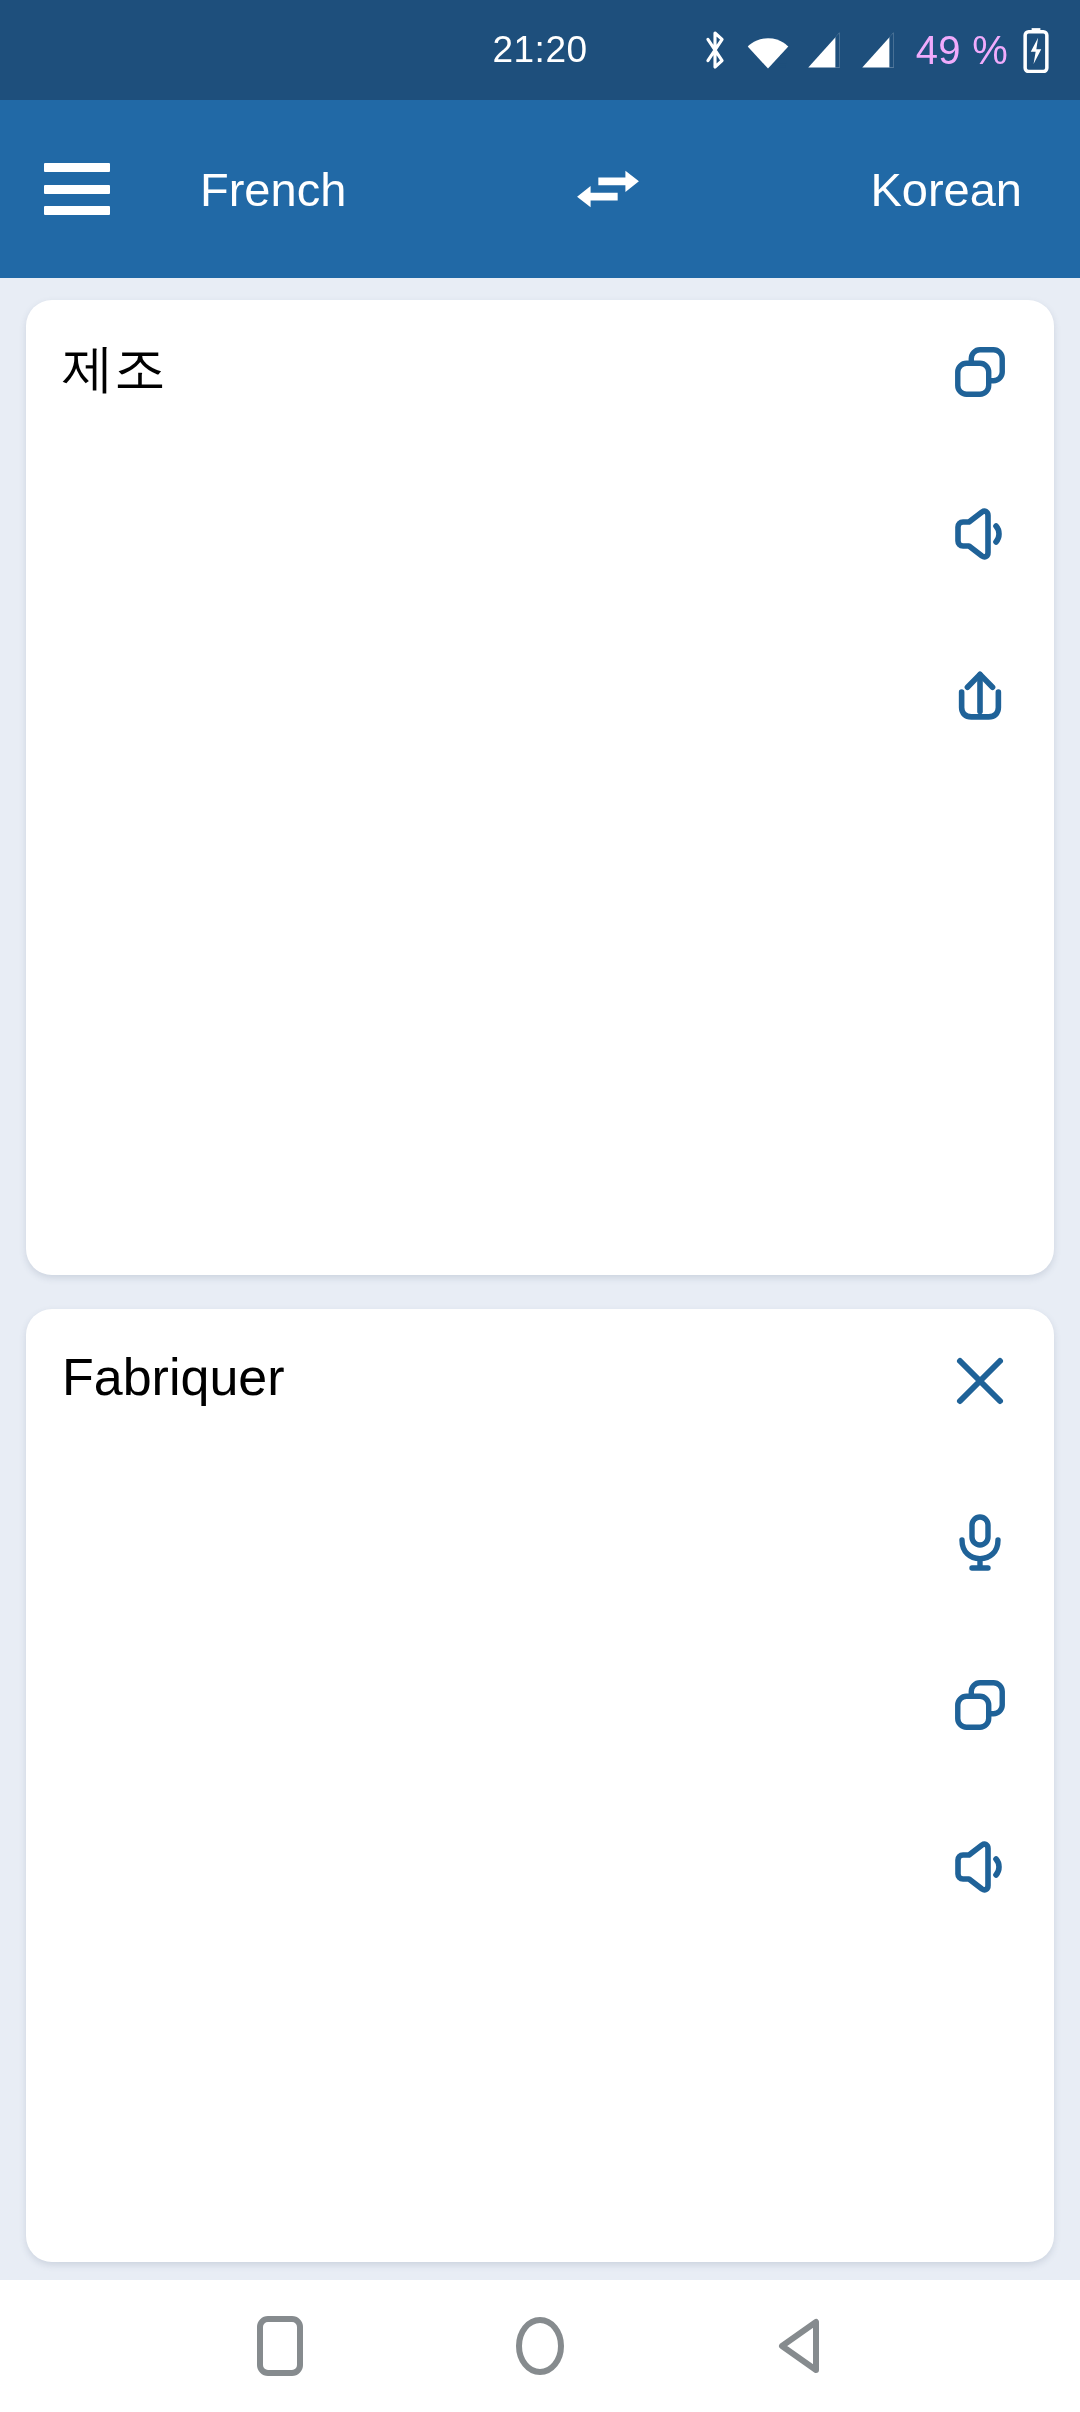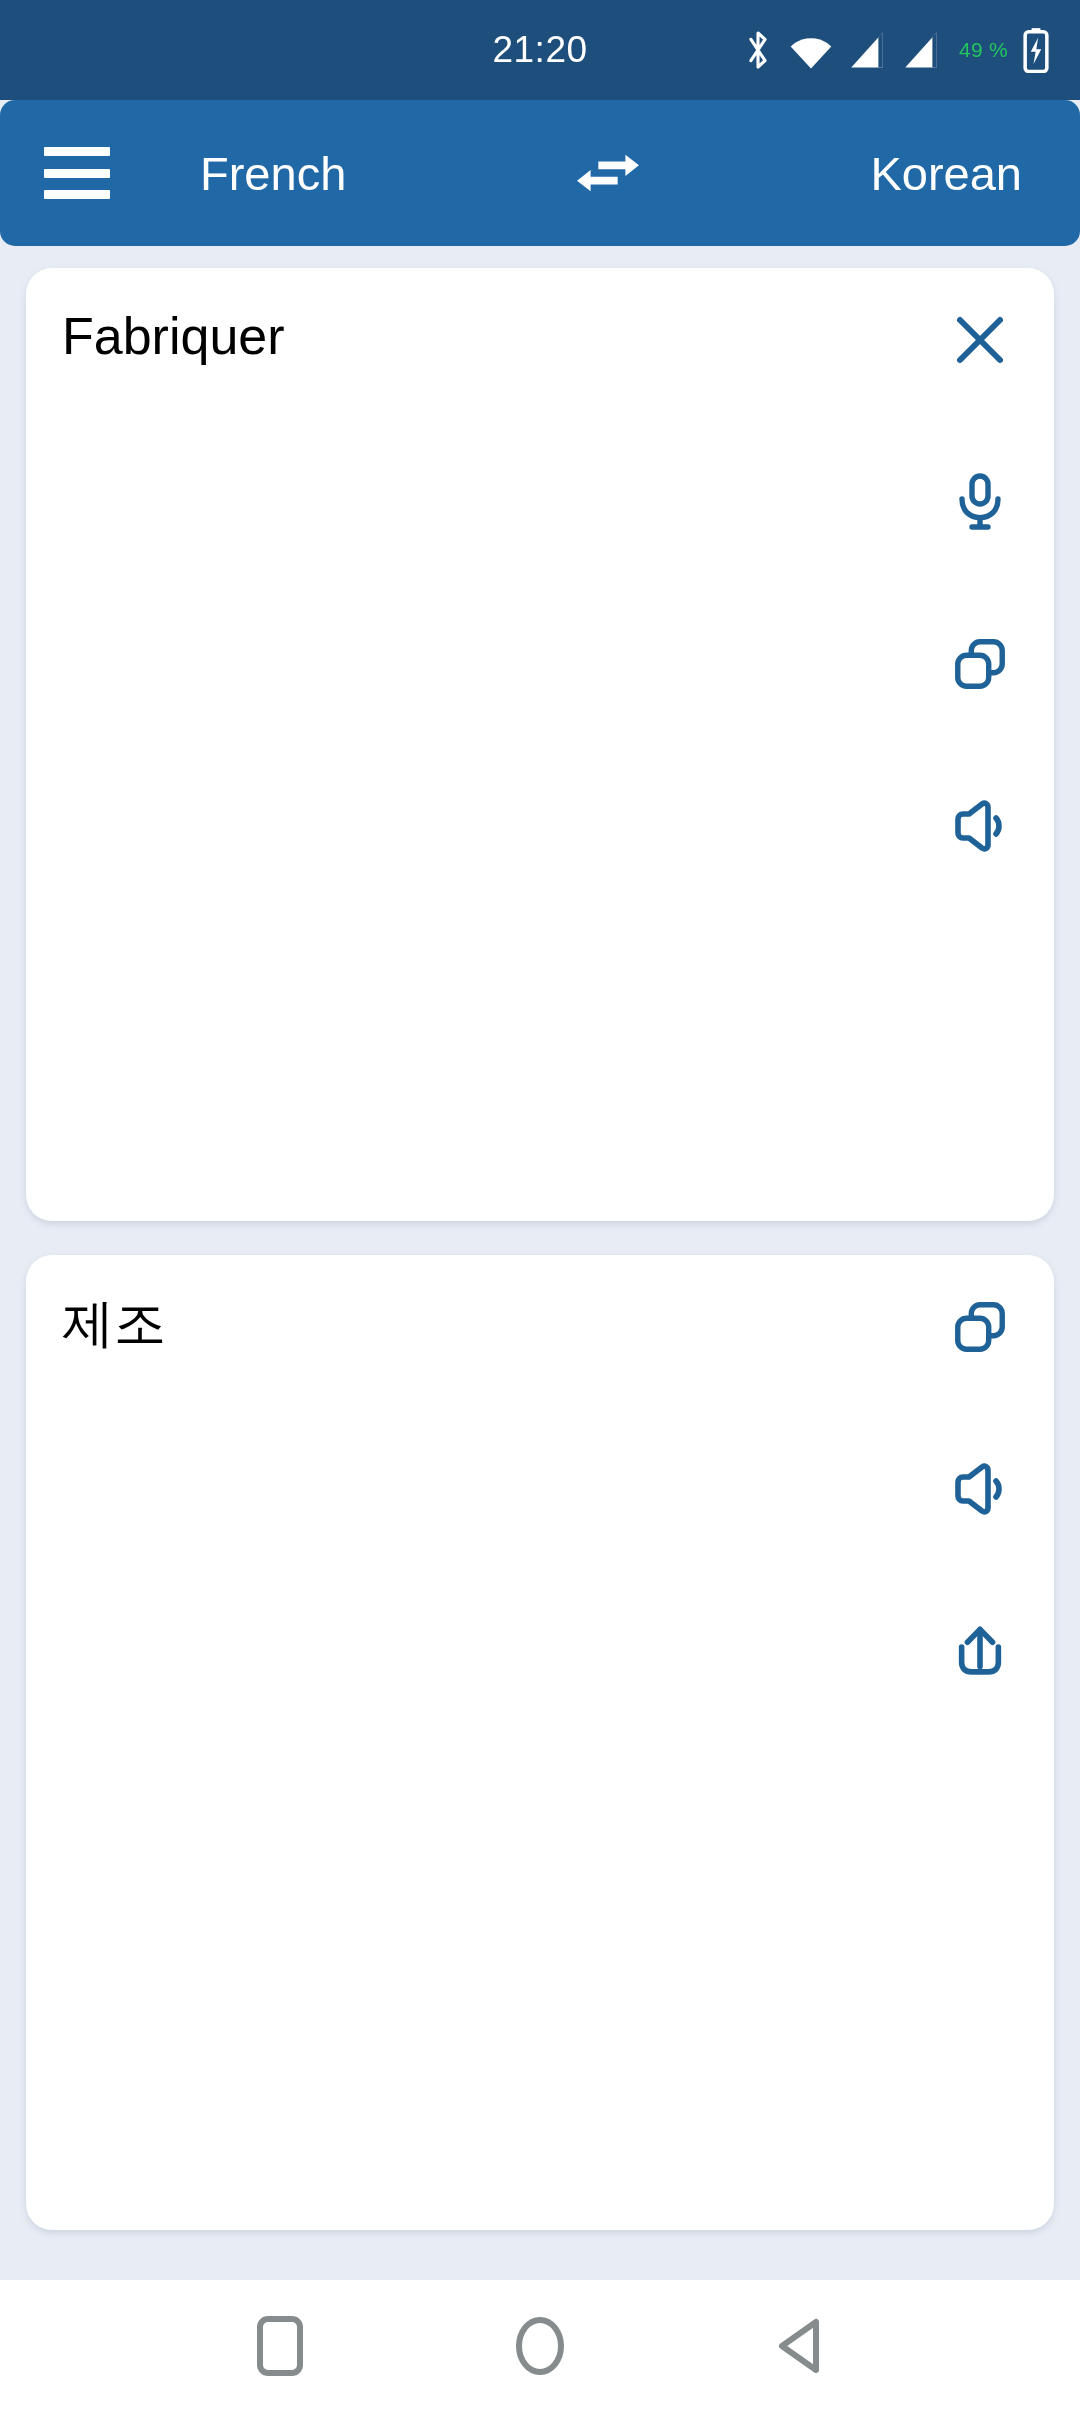--- a/index.html
+++ b/index.html
@@ -43,35 +43,34 @@
   .status-right {
     margin-left: auto;
     display: flex;
     align-items: center;
     gap: 14px;
     position: relative;
     z-index: 2;
   }
   .status-right .sicon { display: flex; align-items: center; }
   .battery-pct {
-    color: #22c55e;
-    font-size: 21px;
+    color: #f0abfc;
+    font-size: 40px;
     letter-spacing: 0.3px;
     margin-left: 4px;
   }
 
   
   .app-bar {
-    height: 146px;
+    height: 178px;
     background: #2169a6;
     display: flex;
     align-items: center;
     flex-shrink: 0;
     padding: 0 34px;
-    border-radius: 15px;
   }
   .hamburger {
     width: 66px;
     height: 52px;
     display: flex;
     flex-direction: column;
     justify-content: space-between;
     margin-left: 10px;
     cursor: pointer;
   }
@@ -239,20 +238,55 @@
 
         <path d="M23 17 L9 17 L9 13.5 L2 19 L9 24.5 L9 21 L23 21 Z" fill="#ffffff"></path>
       </svg>
     </div>
 
     <div class="lang lang-target">Korean</div>
   </div>
 
   <div class="content">
 
+    <div class="card card-target">
+      <div class="card-text-wrap">
+        <div class="card-text card-text-target">제조</div>
+      </div>
+      <div class="icon-col">
+
+        <div class="icon-slot">
+          <svg width="58" height="58" viewBox="0 0 30 30">
+            <rect x="10.5" y="3.5" width="16" height="16" rx="4.5" fill="none" stroke="#1f6298" stroke-width="2.8"></rect>
+            <rect x="3.5" y="10.5" width="16" height="16" rx="4.5" fill="#ffffff" stroke="#1f6298" stroke-width="2.8"></rect>
+          </svg>
+        </div>
+
+        <div class="icon-slot" style="height:74px;"></div>
+
+        <div class="icon-slot">
+          <svg width="60" height="56" viewBox="0 0 30 28">
+            <path d="M4 10.5 C4 9 5 8 6.5 8 L9.5 8 L16 3 C17.5 2 19 3 19 4.8 L19 23.2 C19 25 17.5 26 16 25 L9.5 20 L6.5 20 C5 20 4 19 4 17.5 Z" fill="none" stroke="#1f6298" stroke-width="2.8" stroke-linejoin="round"></path>
+            <path d="M23 10 C25 12.2 25 15.8 23 18" fill="none" stroke="#1f6298" stroke-width="2.8" stroke-linecap="round"></path>
+          </svg>
+        </div>
+
+        <div class="icon-slot" style="height:74px;"></div>
+
+        <div class="icon-slot">
+          <svg width="58" height="60" viewBox="0 0 30 30">
+            <path d="M15 23 L15 4" stroke="#1f6298" stroke-width="2.9" stroke-linecap="round"></path>
+            <path d="M8.5 10.5 L15 3.8 L21.5 10.5" fill="none" stroke="#1f6298" stroke-width="2.9" stroke-linecap="round" stroke-linejoin="round"></path>
+            <path d="M5.5 13 L5.5 21 C5.5 24 7.5 25.8 10.5 25.8 L19.5 25.8 C22.5 25.8 24.5 24 24.5 21 L24.5 13" fill="none" stroke="#1f6298" stroke-width="2.9" stroke-linecap="round"></path>
+          </svg>
+        </div>
+
+      </div>
+    </div>
+
     <div class="card card-source">
       <div class="card-text-wrap">
         <div class="card-text">Fabriquer</div>
       </div>
       <div class="icon-col">
 
         <div class="icon-slot">
           <svg width="56" height="56" viewBox="0 0 28 28">
             <path d="M4 4 L24 24 M24 4 L4 24" stroke="#1f6298" stroke-width="3" stroke-linecap="round"></path>
           </svg>
@@ -283,55 +317,20 @@
         <div class="icon-slot">
           <svg width="60" height="56" viewBox="0 0 30 28">
             <path d="M4 10.5 C4 9 5 8 6.5 8 L9.5 8 L16 3 C17.5 2 19 3 19 4.8 L19 23.2 C19 25 17.5 26 16 25 L9.5 20 L6.5 20 C5 20 4 19 4 17.5 Z" fill="none" stroke="#1f6298" stroke-width="2.8" stroke-linejoin="round"></path>
             <path d="M23 10 C25 12.2 25 15.8 23 18" fill="none" stroke="#1f6298" stroke-width="2.8" stroke-linecap="round"></path>
           </svg>
         </div>
 
       </div>
     </div>
 
-    <div class="card card-target">
-      <div class="card-text-wrap">
-        <div class="card-text card-text-target">제조</div>
-      </div>
-      <div class="icon-col">
-
-        <div class="icon-slot">
-          <svg width="58" height="58" viewBox="0 0 30 30">
-            <rect x="10.5" y="3.5" width="16" height="16" rx="4.5" fill="none" stroke="#1f6298" stroke-width="2.8"></rect>
-            <rect x="3.5" y="10.5" width="16" height="16" rx="4.5" fill="#ffffff" stroke="#1f6298" stroke-width="2.8"></rect>
-          </svg>
-        </div>
-
-        <div class="icon-slot" style="height:74px;"></div>
-
-        <div class="icon-slot">
-          <svg width="60" height="56" viewBox="0 0 30 28">
-            <path d="M4 10.5 C4 9 5 8 6.5 8 L9.5 8 L16 3 C17.5 2 19 3 19 4.8 L19 23.2 C19 25 17.5 26 16 25 L9.5 20 L6.5 20 C5 20 4 19 4 17.5 Z" fill="none" stroke="#1f6298" stroke-width="2.8" stroke-linejoin="round"></path>
-            <path d="M23 10 C25 12.2 25 15.8 23 18" fill="none" stroke="#1f6298" stroke-width="2.8" stroke-linecap="round"></path>
-          </svg>
-        </div>
-
-        <div class="icon-slot" style="height:74px;"></div>
-
-        <div class="icon-slot">
-          <svg width="58" height="60" viewBox="0 0 30 30">
-            <path d="M15 23 L15 4" stroke="#1f6298" stroke-width="2.9" stroke-linecap="round"></path>
-            <path d="M8.5 10.5 L15 3.8 L21.5 10.5" fill="none" stroke="#1f6298" stroke-width="2.9" stroke-linecap="round" stroke-linejoin="round"></path>
-            <path d="M5.5 13 L5.5 21 C5.5 24 7.5 25.8 10.5 25.8 L19.5 25.8 C22.5 25.8 24.5 24 24.5 21 L24.5 13" fill="none" stroke="#1f6298" stroke-width="2.9" stroke-linecap="round"></path>
-          </svg>
-        </div>
-
-      </div>
-    </div>
-
   </div>
 
   <div class="nav-bar">
 
     <div class="nav-btn">
       <svg width="48" height="62" viewBox="0 0 24 31">
         <rect x="2" y="2" width="20" height="27" rx="4" fill="none" stroke="#868b8e" stroke-width="3"></rect>
       </svg>
     </div>
 

